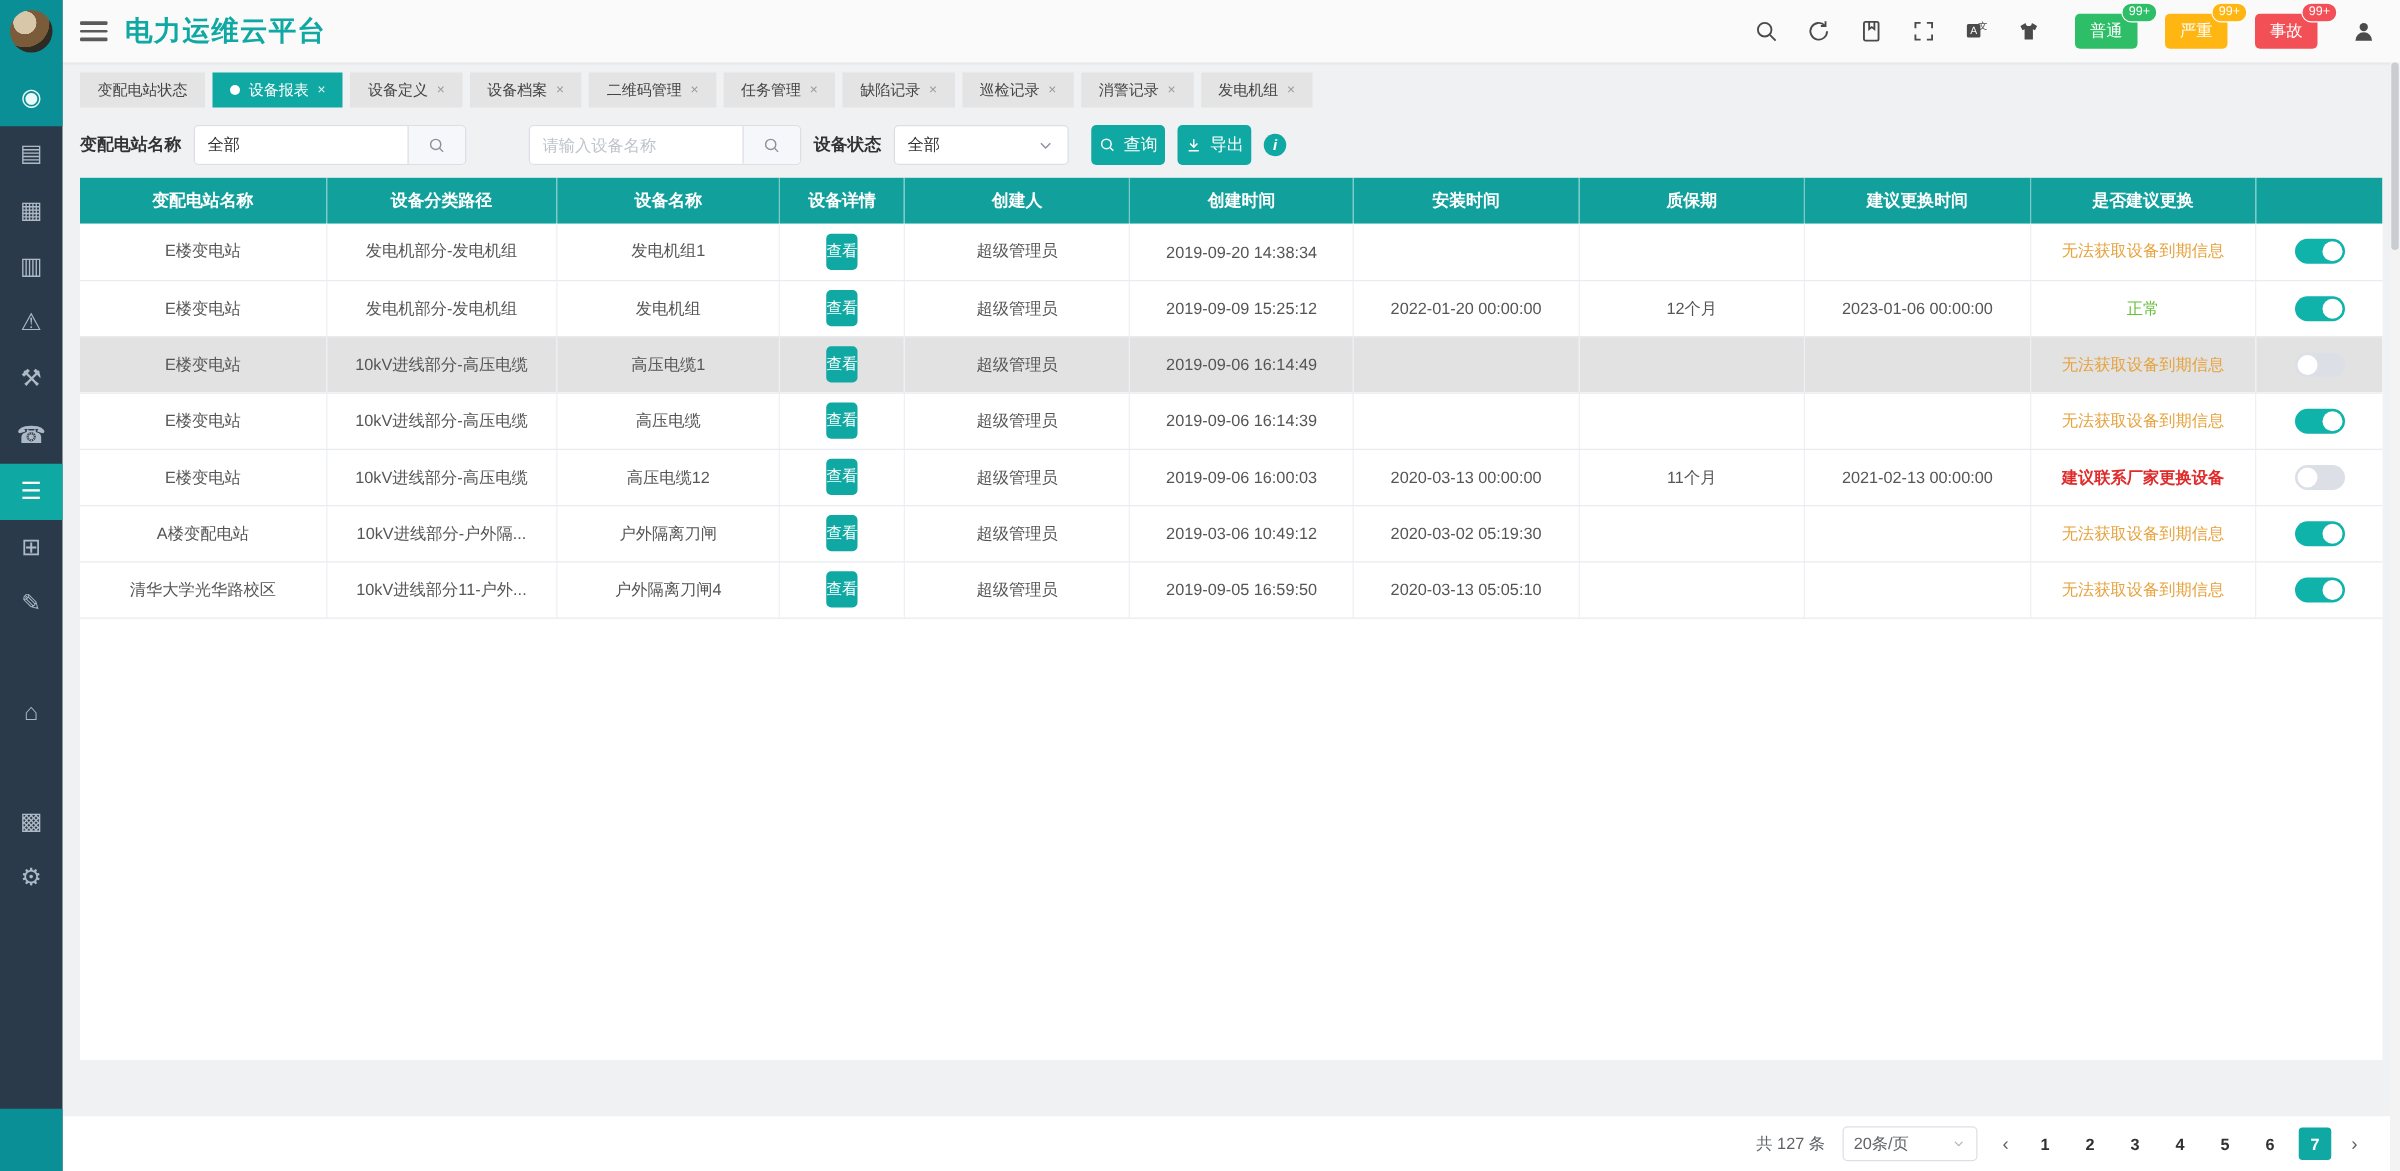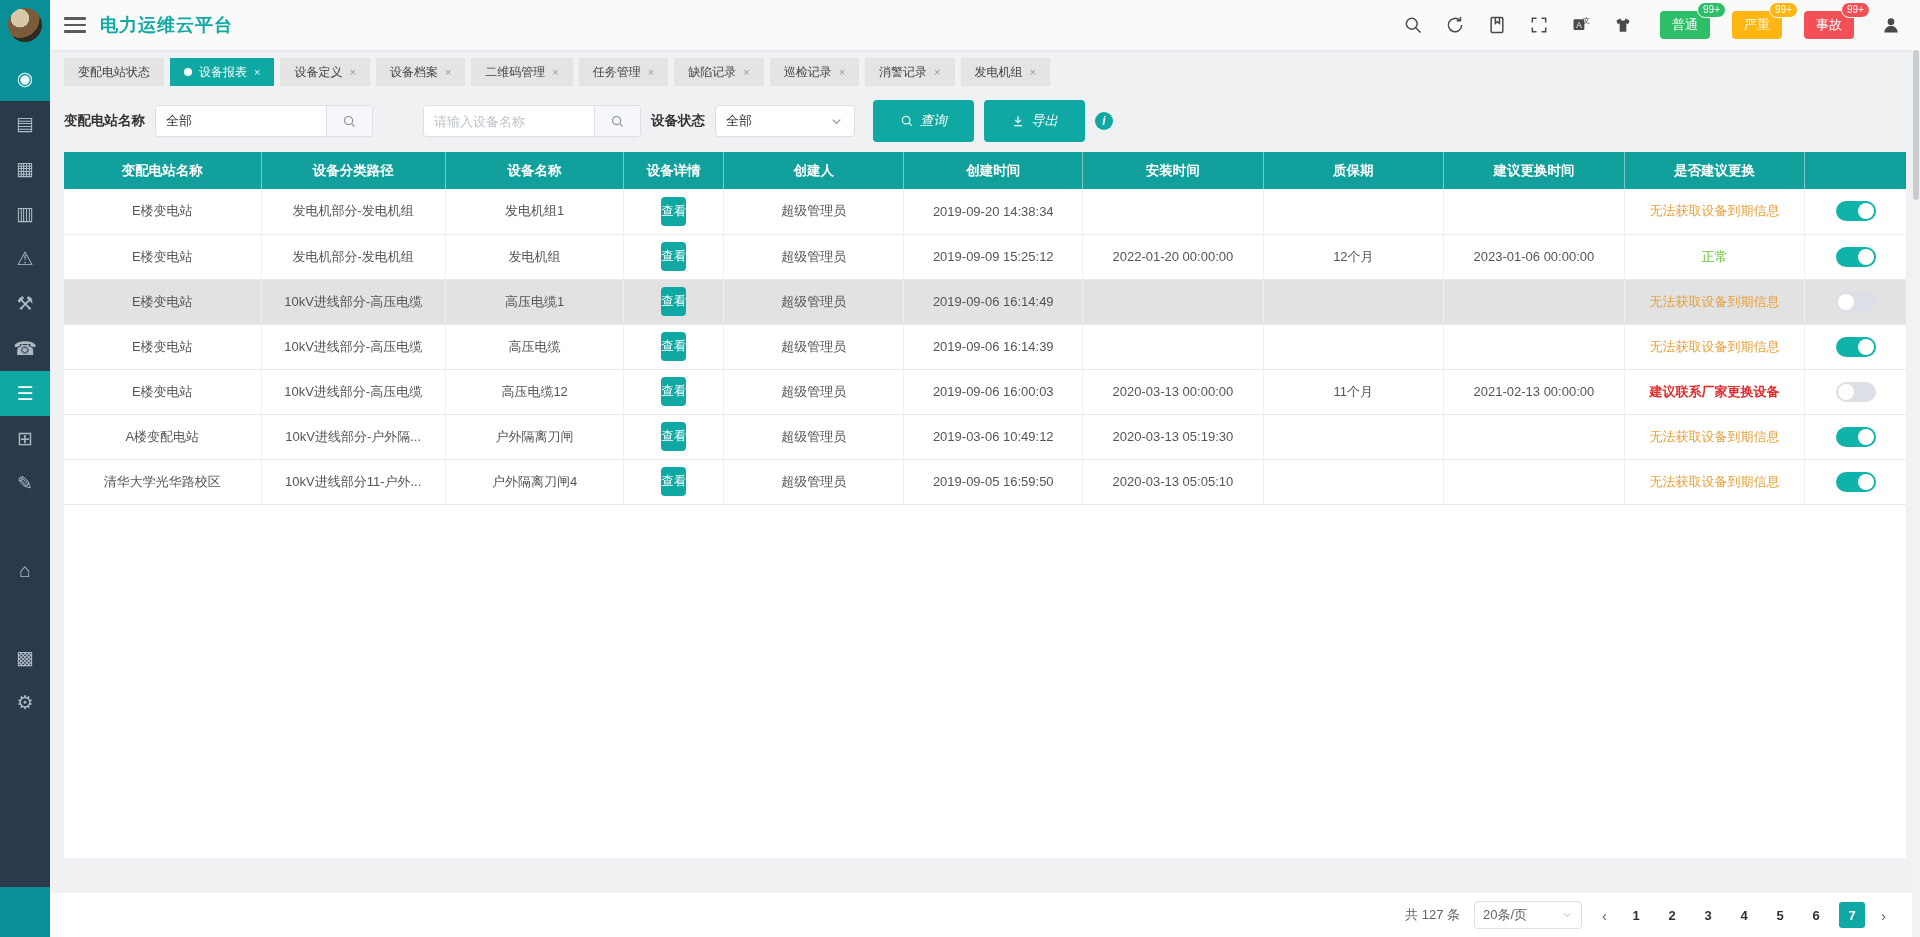--- a/index.html
+++ b/index.html
@@ -22,21 +22,21 @@
   .side-bottom { height:50px; background:#0a8f97; }
 
   
   .main { position:absolute; left:50px; top:0; right:0; bottom:0; }
 
   
   .topbar { height:50px; background:#fafafa; display:flex; align-items:center;
     padding:0 18px 0 14px; box-shadow:0 1px 2px rgba(0,0,0,.06); }
   .hamburger { width:22px; cursor:pointer; margin-right:14px; }
   .hamburger span { display:block; height:2.5px; background:#5a5a5a; margin:4px 0; border-radius:1px; }
-  .app-title { color:#0fa8a2; font-size:18px; font-weight:bold; letter-spacing:1px; }
+  .app-title { color:#0fa8a2; font-size:22px; font-weight:bold; letter-spacing:1px; }
   .top-right { margin-left:auto; display:flex; align-items:center; gap:20px; }
   .tool-icon { width:22px; height:22px; color:#4a4a4a; cursor:pointer; display:flex;
     align-items:center; justify-content:center; }
   .tool-icon svg { width:20px; height:20px; stroke:#4a4a4a; fill:none; stroke-width:1.8; }
   .alarm-group { display:flex; gap:22px; margin:0 6px; }
   .alarm-btn { position:relative; color:#fff; font-size:13px; padding:5px 12px;
     border-radius:4px; cursor:pointer; }
   .alarm-badge { position:absolute; top:-9px; right:-16px; font-size:10px; color:#fff;
     border:1px solid #fff; border-radius:9px; padding:1px 5px; line-height:1.2; }
 
@@ -57,22 +57,22 @@
   .input-group input { border:0; outline:0; height:100%; padding:0 10px; font-size:13px;
     color:#333; width:170px; background:#fff; font-family:inherit; }
   .input-group input::placeholder { color:#bfc4cc; }
   .ig-btn { width:46px; background:#f5f7fa; border-left:1px solid #dcdfe6; display:flex;
     align-items:center; justify-content:center; cursor:pointer; }
   .ig-btn svg, .select-box svg { width:15px; height:15px; stroke:#8a909a; fill:none; stroke-width:1.8; }
   .select-box { display:flex; align-items:center; justify-content:space-between; width:140px;
     height:32px; border:1px solid #dcdfe6; border-radius:4px; background:#fff; padding:0 10px;
     font-size:13px; color:#333; cursor:pointer; }
   .btn { display:flex; align-items:center; gap:6px; background:#0fa8a2; color:#fff;
-    border:none; height:42px; padding:0 27px; border-radius:4px; font-size:13.5px;
-    cursor:pointer; font-family:inherit;font-style:italic; }
+    border:none; height:32px; padding:0 6px; border-radius:4px; font-size:13.5px;
+    cursor:pointer; font-family:inherit; }
   .btn svg { width:14px; height:14px; stroke:#fff; fill:none; stroke-width:2; }
   .info-dot { width:18px; height:18px; border-radius:50%; background:#0fa8a2; color:#fff;
     font-size:12px; font-weight:bold; display:flex; align-items:center; justify-content:center;
     cursor:pointer; font-style:italic; }
 
   
   .table-card { margin:0 14px; background:#fff; height:706px; overflow:hidden; }
   table { width:100%; border-collapse:collapse; table-layout:fixed; }
   thead th { background:#12a09c; color:#fff; font-size:13.5px; font-weight:bold;
     height:37px; border-right:1px solid rgba(255,255,255,.45); }
@@ -408,21 +408,21 @@
                 </div>
               </td>
             </tr>
             <tr class="">
               <td>A楼变配电站</td>
               <td>10kV进线部分-户外隔...</td>
               <td>户外隔离刀闸</td>
               <td><button class="view-btn">查看</button></td>
               <td>超级管理员</td>
               <td>2019-03-06 10:49:12</td>
-              <td>2020-03-13 05:19:30</td>
+              <td>2020-03-02 05:19:30</td>
               <td></td>
               <td></td>
               <td><span class="st-warning">无法获取设备到期信息</span></td>
               <td>
                 <div class="toggle on">
                   <div class="knob"></div>
                 </div>
               </td>
             </tr>
             <tr class="">

